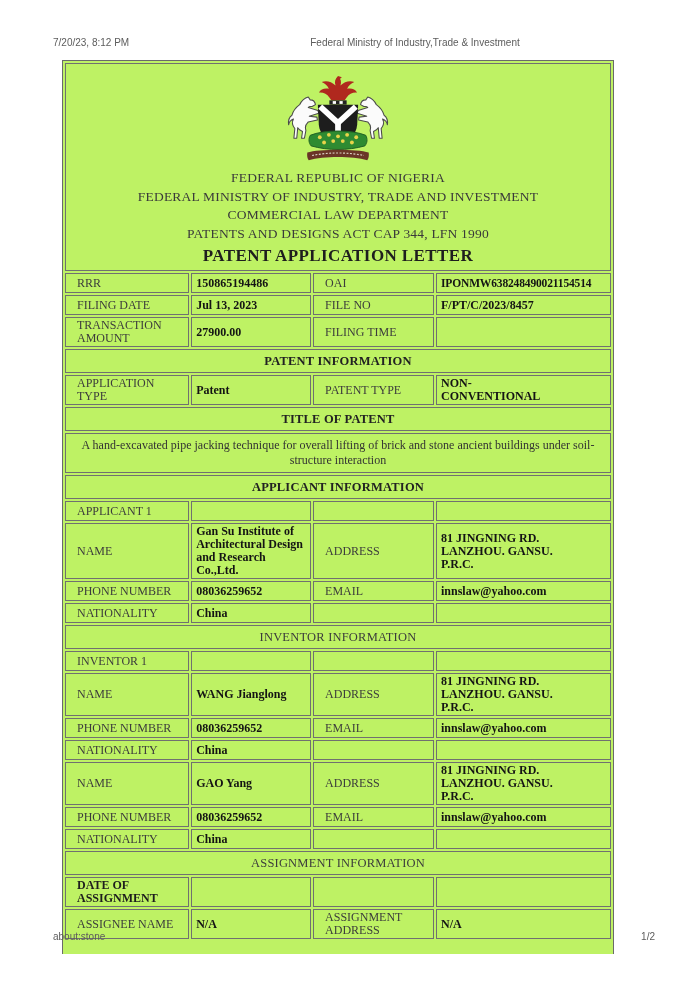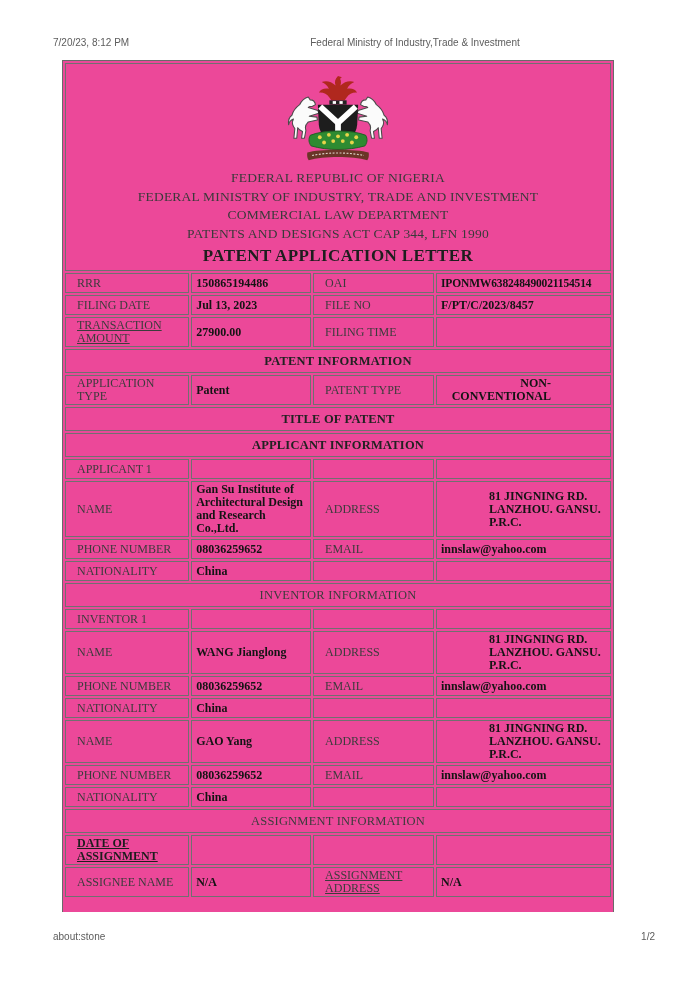--- a/index.html
+++ b/index.html
@@ -15,21 +15,21 @@
   }
   .ph-date { left:53px; top:37px; }
   .ph-title { left:110px; right:0; top:37px; text-align:center;padding-left:20px; }
   .pf-url { left:53px; top:931px; }
   .pf-page { right:45px; top:931px; }
 
   
   .doc {
     position:absolute; left:62px; top:60px; width:552px;
     border:1px solid #6a6a6a; border-bottom:none;
-    padding:0 0 13px 0; box-sizing:border-box; background:#ec4899;
+    padding:0 0 13px 0; box-sizing:border-box; background:#bef264;
   }
   table.doc-table {
     width:100%; border-collapse:separate; border-spacing:2px; table-layout:fixed;
   }
   td {
     border:1px solid #707070; padding:1px 4px; vertical-align:middle;
     font-size:12px; line-height:13px; color:#3c3c3c; height:16px;
     overflow:hidden; word-wrap:break-word;
   }
   td.lab { font-weight:normal;padding-left:11px; }
@@ -39,23 +39,23 @@
   td.sec.bold { font-weight:bold; color:#222222; }
   td.titletext { text-align:center; color:#333333; padding:4px 6px; line-height:15px; }
 
   
   td.letterhead { text-align:center; padding:9px 4px 4px 4px; }
   .emblem { display:block; margin:0 auto 2px auto; }
   .lh-line { font-size:13.5px; line-height:18.5px; color:#3a3a3a; letter-spacing:0.2px; }
   .lh-title { font-size:17px; line-height:21px; font-weight:bold; color:#1e1e1e; letter-spacing:0.4px; margin-top:2px; }
 
   .tight { font-size:11.5px; letter-spacing:-0.15px; }
-  .mw110 { display:inline-block; max-width:110px; vertical-align:middle;text-align:right; }
-  .mw90  { display:inline-block; max-width:90px;  vertical-align:middle;text-decoration:underline; }
-  .addr-line { line-height:13px;margin-left:48px; }
+  .mw110 { display:inline-block; max-width:110px; vertical-align:middle; }
+  .mw90  { display:inline-block; max-width:90px;  vertical-align:middle; }
+  .addr-line { line-height:13px; }
 </style>
 </head>
 <body>
 
 <div class="ph-date">7/20/23, 8:12 PM</div>
 <div class="ph-title">Federal Ministry of Industry,Trade &amp; Investment</div>
 
 <div class="doc">
   <table class="doc-table">
     <colgroup>
@@ -149,20 +149,23 @@
     </tr>
     <tr>
       <td class="lab">APPLICATION TYPE</td>
       <td class="val">Patent</td>
       <td class="lab">PATENT TYPE</td>
       <td class="val"><span class="mw110">NON-CONVENTIONAL</span></td>
     </tr>
     <tr>
       <td colspan="4" class="sec bold">TITLE OF PATENT</td>
     </tr>
+    <tr>
+      <td colspan="4" class="titletext">A hand-excavated pipe jacking technique for overall lifting of brick and stone ancient buildings under soil-structure interaction</td>
+    </tr>
 
     <tr>
       <td colspan="4" class="sec bold">APPLICANT INFORMATION</td>
     </tr>
     <tr>
       <td class="lab">APPLICANT 1</td>
       <td></td>
       <td></td>
       <td></td>
     </tr>

